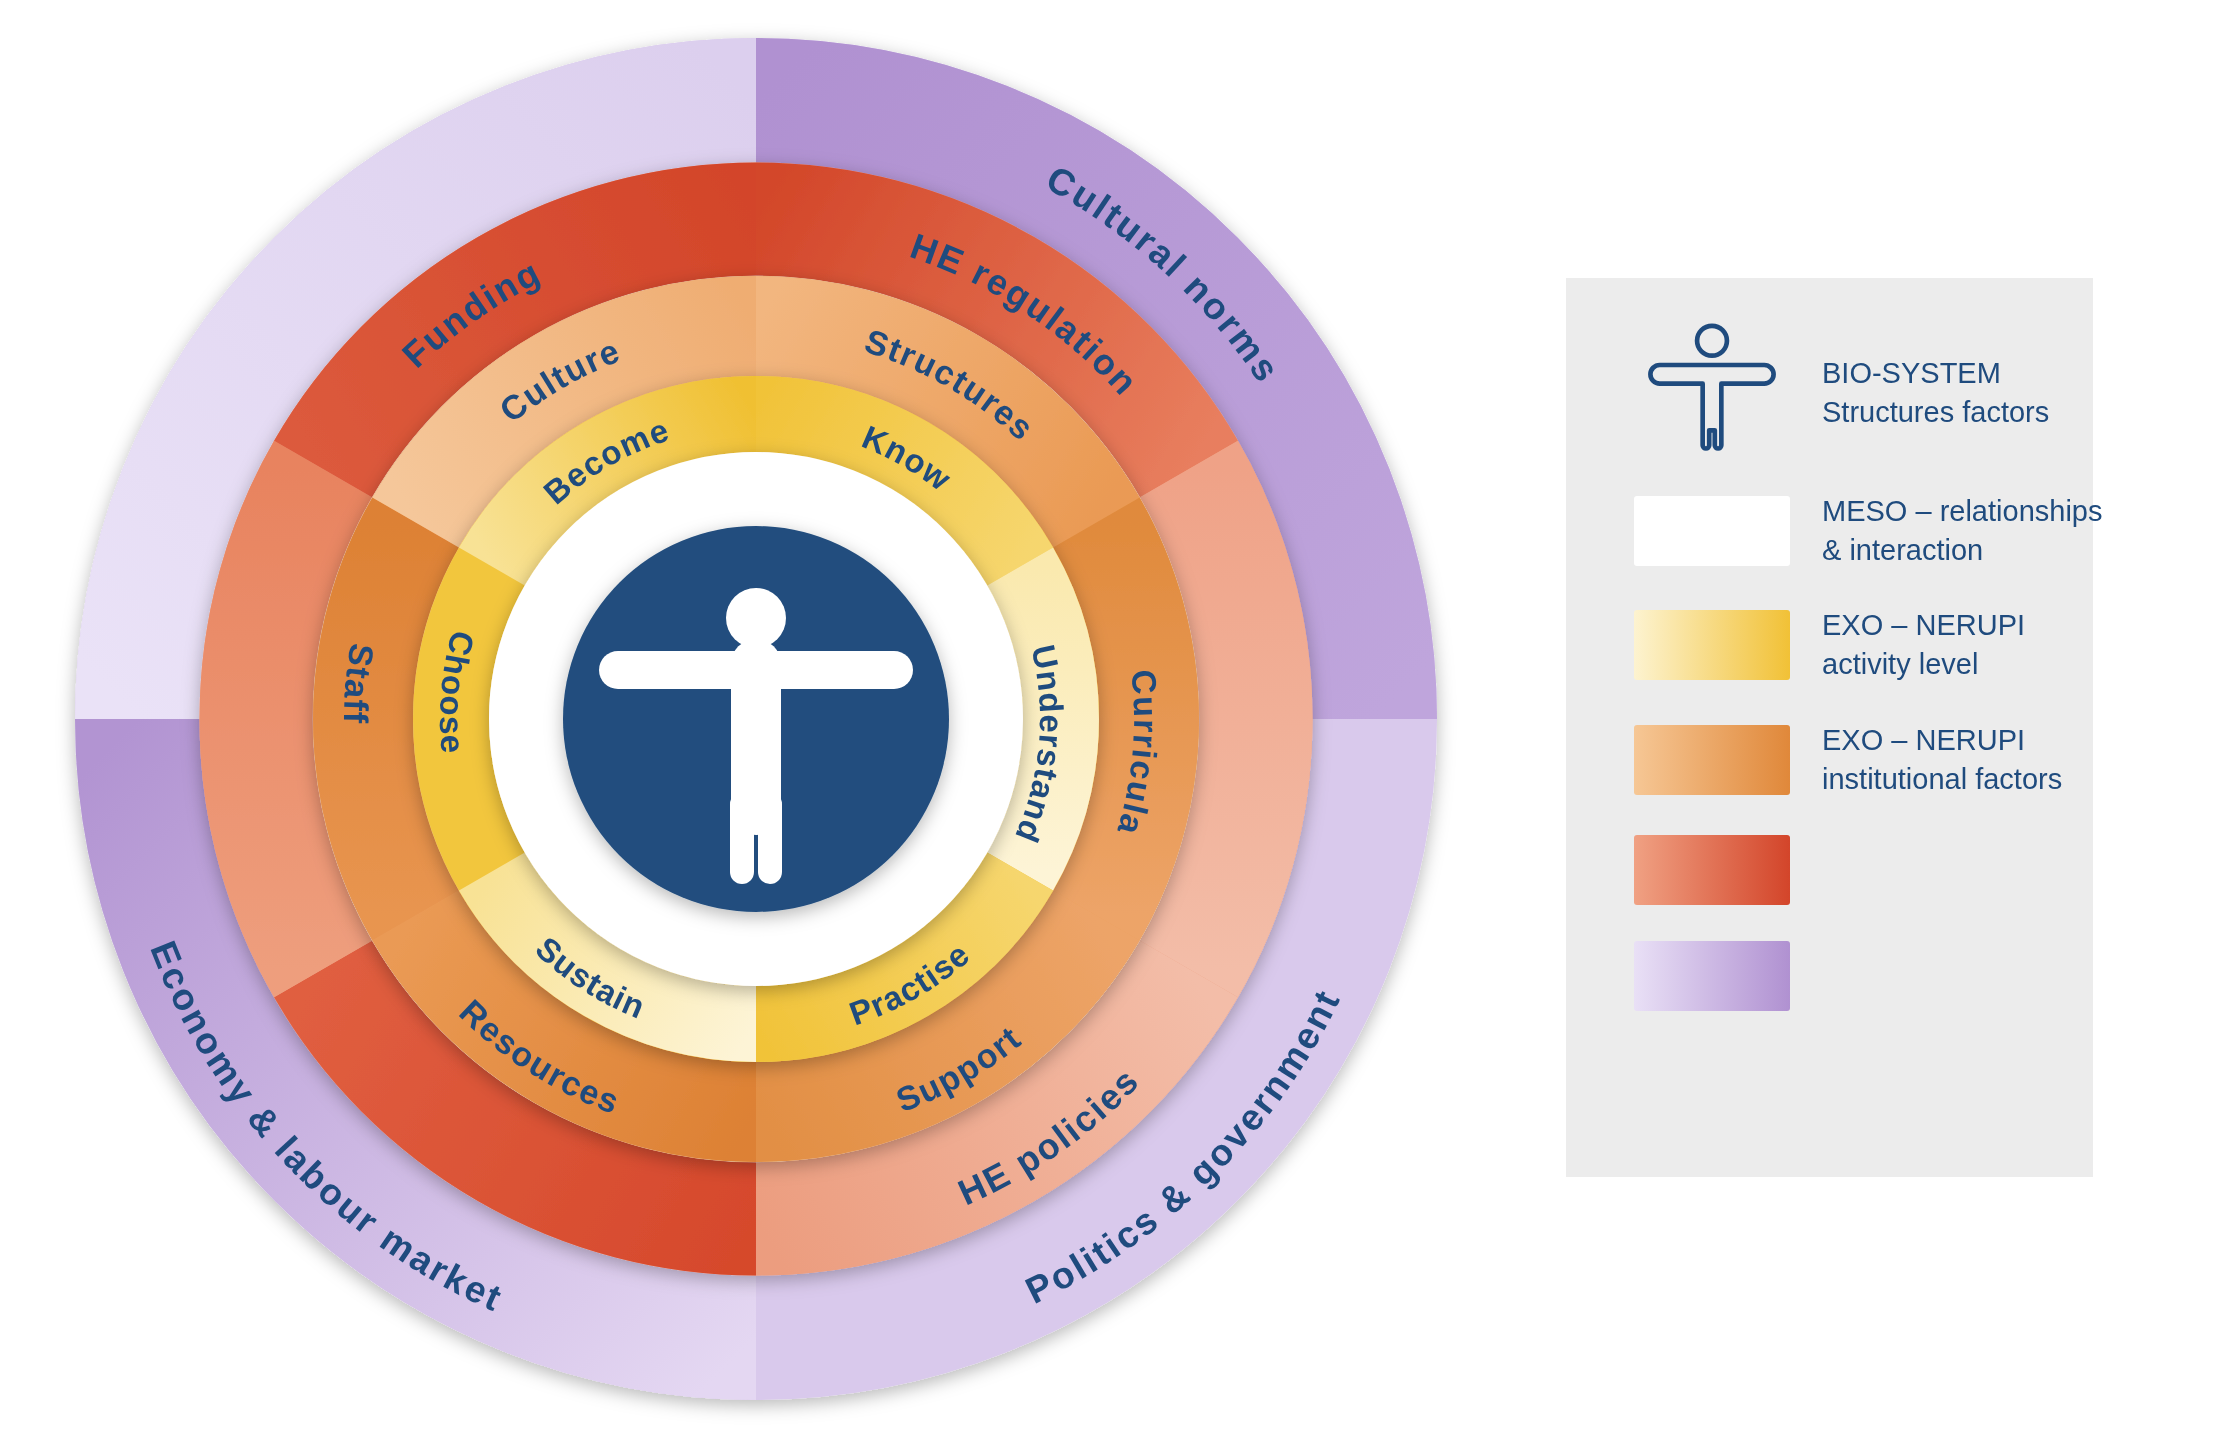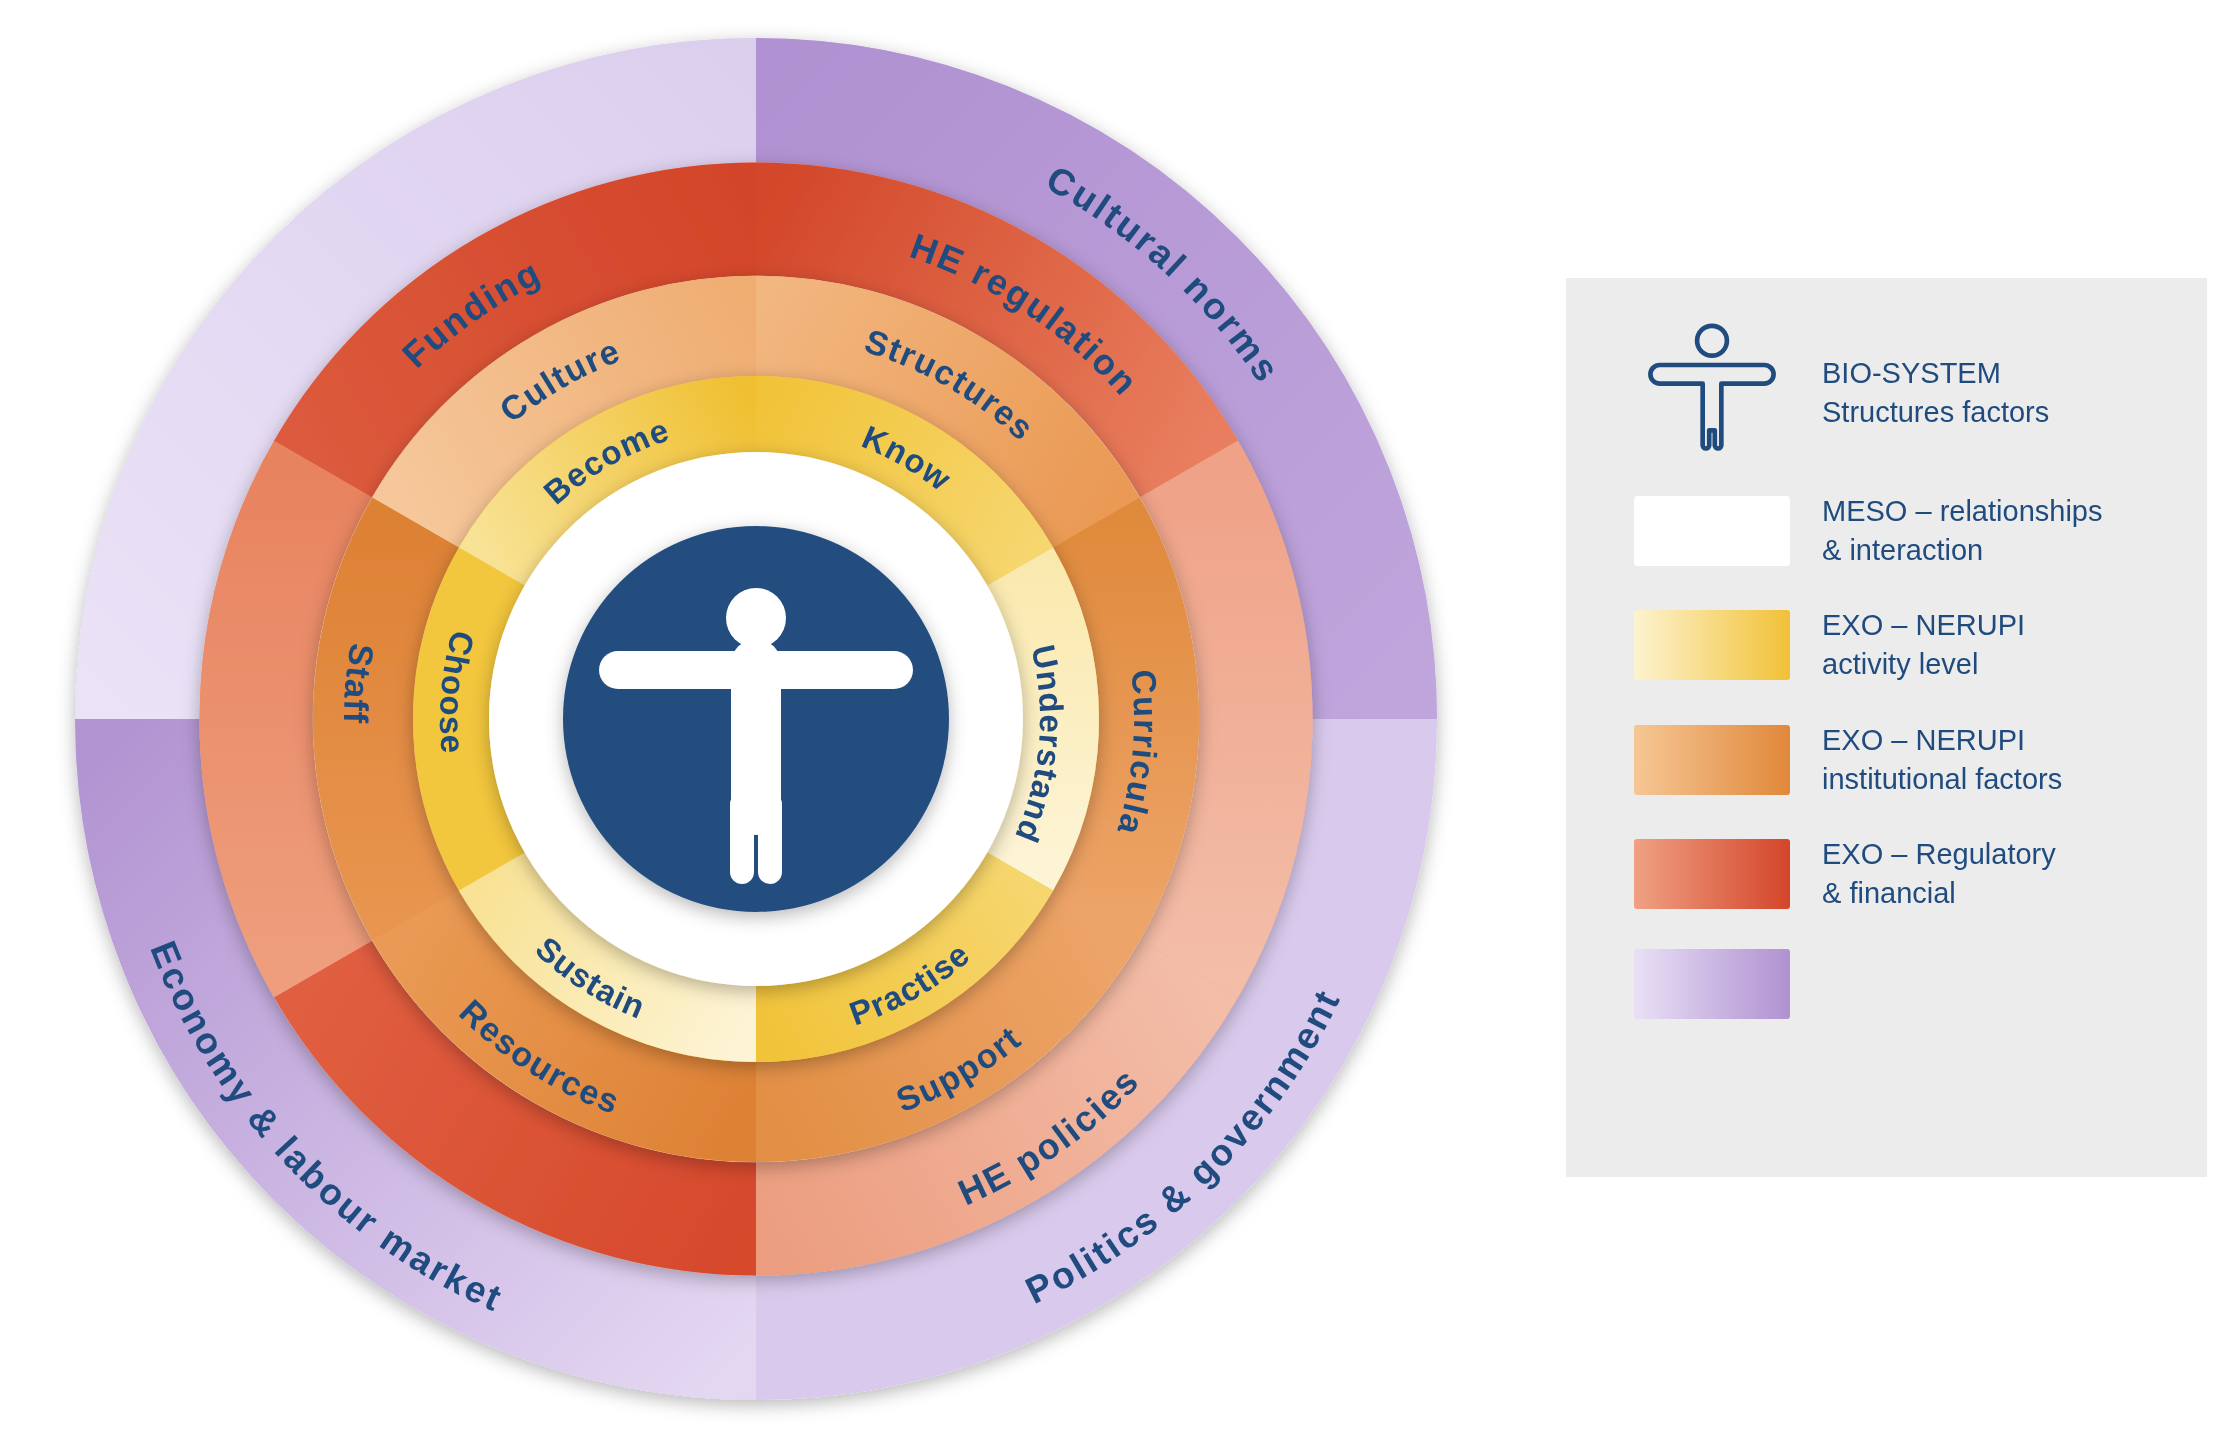--- a/index.html
+++ b/index.html
@@ -6,21 +6,21 @@
   body{width:2224px;height:1434px;position:relative;overflow:hidden;
        font-family:"Liberation Sans",sans-serif;}
   .wheel-svg{position:absolute;left:0;top:0;}
   .ringstroke{fill:none;}
   .lbl{fill:#1f4b7e;font-weight:bold;}
   .lbl textPath{text-anchor:middle;}
   .lbl-y{font-size:33px;letter-spacing:1px;}
   .lbl-o{font-size:34px;letter-spacing:1.5px;}
   .lbl-r{font-size:36px;letter-spacing:2px;}
   .lbl-p{font-size:37px;letter-spacing:2.5px;}
-  .legend{position:absolute;left:1566px;top:278px;width:641px;height:899px;
+  .legend{position:absolute;left:1566px;top:278px;width:527px;height:899px;
           background:#ececec;box-sizing:border-box;padding:40px 30px 0 68px;}
   .legend-row{display:flex;align-items:center;margin-bottom:36px;}
   .legend-row.icon-row{margin-bottom:24px;}
   .swatch{width:156px;height:70px;border-radius:3px;flex:0 0 auto;}
   .sw-personbox{width:156px;height:150px;display:flex;align-items:center;justify-content:center;}
   .sw-navy{background:#1f4b7c;}
   .sw-white{background:#ffffff;}
   .sw-yellow{background:linear-gradient(90deg,#fdf3d0,#f1c136);}
   .sw-orange{background:linear-gradient(90deg,#f6c795,#e0883a);}
   .sw-red{background:linear-gradient(90deg,#f0a183,#d3452a);}
@@ -248,23 +248,19 @@
   <div class="legend-row">
     <div class="swatch sw-orange"></div>
     <div class="legend-text">
       <div>EXO – NERUPI</div>
       <div>institutional factors</div>
     </div>
   </div>
 
   <div class="legend-row">
     <div class="swatch sw-red"></div>
-    <div class="legend-text">
-      <div>EXO – Regulatory</div>
-      <div>&amp; financial</div>
-    </div>
   </div>
 
   <div class="legend-row">
     <div class="swatch sw-purple"></div>
   </div>
 
 </div>
 
 </body></html>

